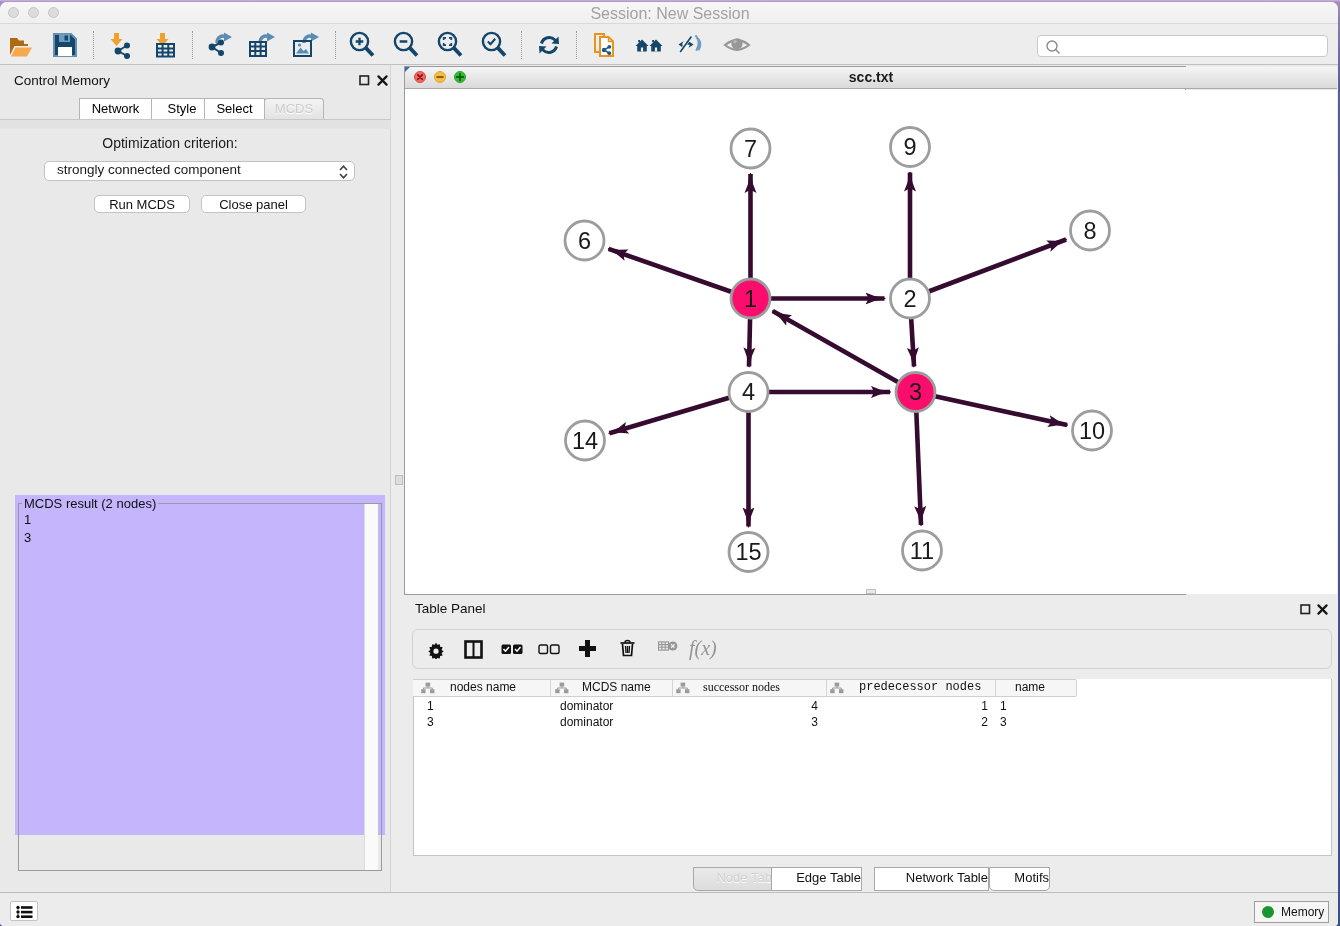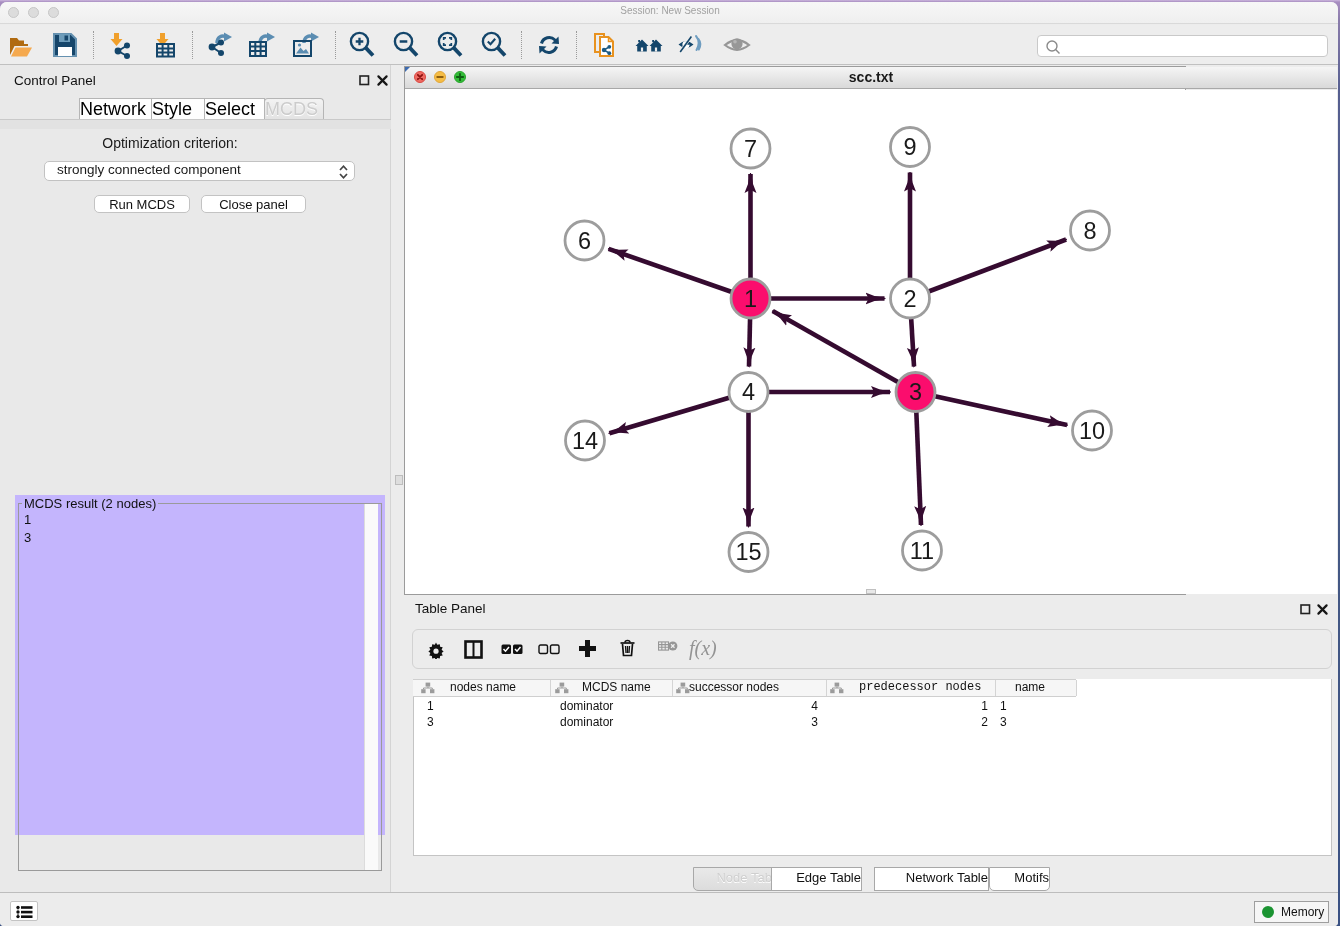--- a/index.html
+++ b/index.html
@@ -6,35 +6,35 @@
   html,body { width:1340px; height:926px; overflow:hidden; }
   body { background:linear-gradient(180deg,#cdb7de 0,#a88ec1 2px,#8a7cab 20px,#565f90 90px,#475a85 50%,#3a5183 100%); font-family:"Liberation Sans", sans-serif; }
   #window { position:absolute; left:0; top:2px; width:1338px; height:924px;
     background:#ececec; border-radius:7px 7px 4px 4px; overflow:hidden; }
   
   #titlebar { position:absolute; left:0; top:0; width:1340px; height:22px;
     background:linear-gradient(#f7f7f7,#efefef); border-bottom:1px solid #d9d9d9; }
   .tdot { position:absolute; top:5px; width:11px; height:11px; border-radius:50%;
     background:#dcdcdc; border:1px solid #c6c6c6; }
   #wtitle { position:absolute; top:3px; left:0; width:1340px; text-align:center;
-    font-size:10px; color:#a2a2a2; }
+    font-size:16px; color:#a2a2a2; }
   
   #toolbar { position:absolute; left:0; top:23px; width:1340px; height:40px;
     background:#ededed; border-bottom:1px solid #c0c0c0; }
   .tsep { position:absolute; top:6px; height:28px; width:0;
     border-left:1px dotted #9a9a9a; }
   .ticon { position:absolute; top:6px; width:28px; height:28px; }
   #searchbox { position:absolute; left:1037px; top:10px; width:291px; height:22px;
     background:#fff; border:1px solid #c9c9c9; border-radius:4px; }
   
   #cpanel { position:absolute; left:0; top:63px; width:391px; height:827px;
     background:#e9e9e9; border-right:1px solid #d4d4d4; }
   .phead { font-size:13.5px; color:#111; }
   .tab { position:absolute; top:33px; height:22px; background:#fefefe;
-    border:1px solid #b5b5b5; font-size:18px; color:#000; 
+    border:1px solid #b5b5b5; font-size:13px; color:#000; text-align:center;
     line-height:20px; }
   #resultbox { position:absolute; left:15px; top:430px; width:370px; height:340px;
     background:#c4b5fd; }
   
   #netframe { position:absolute; left:404px; top:64px; width:782px; height:529px;
     border:1px solid #9b9b9b; background:#fff; }
   #nettitle { position:absolute; left:0; top:0; width:932px; height:22px;
     background:linear-gradient(#f5f5f5,#d9d9d9); border-bottom:1px solid #a8a8a8; }
   .light { position:absolute; top:3.5px; width:12px; height:12px; border-radius:50%; }
   
@@ -194,21 +194,21 @@
     <div class="tsep" style="left:576px;"></div>
     <div id="searchbox">
       <svg width="18" height="18" style="position:absolute;left:6px;top:2px" viewBox="0 0 18 18">
         <circle cx="8" cy="8" r="5" fill="none" stroke="#8a8a8a" stroke-width="1.4"></circle>
         <line x1="11.6" y1="11.6" x2="15.5" y2="15.5" stroke="#8a8a8a" stroke-width="1.4"></line>
       </svg>
     </div>
   </div>
 
   <div id="cpanel">
-    <div class="phead" style="position:absolute;left:14px;top:8px;">Control Panel</div>
+    <div class="phead" style="position:absolute;left:14px;top:8px;">Control Memory</div>
     <svg style="position:absolute;left:359px;top:10px;" width="11" height="11" viewBox="0 0 11 11">
       <rect x="1" y="1" width="8.5" height="8.5" fill="none" stroke="#222" stroke-width="1.6"></rect>
     </svg>
     <svg style="position:absolute;left:376px;top:9px;" width="13" height="13" viewBox="0 0 13 13">
       <path d="M2.4 2.4 L10.6 10.6 M10.6 2.4 L2.4 10.6" stroke="#161616" stroke-width="2.2" stroke-linecap="round"></path>
     </svg>
 
     <div class="tab" style="left:79px; width:73px;">Network</div>
     <div class="tab" style="left:151px; width:62px;">Style</div>
     <div class="tab" style="left:204px; width:61px;">Select</div>
@@ -392,21 +392,21 @@
       <svg class="treeic" style="left:426px;" width="14" height="12" viewBox="0 0 14 12">
           <g fill="#9b9b9b">
             <rect x="4.6" y="0.6" width="4.6" height="4"></rect>
             <rect x="0.2" y="7.2" width="4.4" height="4"></rect>
             <rect x="9" y="7.2" width="4.4" height="4"></rect>
             <path d="M7 4.6 V6 M2.5 7.2 V6 H11.3 V7.2" stroke="#9b9b9b" fill="none" stroke-width="1"></path>
           </g>
         </svg>
       <div style="position:absolute;left:46px;top:80.5px;">nodes name</div>
       <div style="position:absolute;left:178px;top:80.5px;">MCDS name</div>
-      <div style="position:absolute;left:285px;top:80.5px;">successor nodes</div>
+      <div style="position:absolute;left:299px;top:80.5px;font-family:Liberation Serif, serif;">successor nodes</div>
       <div style="position:absolute;left:455px;top:80.5px;font-family:Liberation Mono, monospace;">predecessor nodes</div>
       <div style="position:absolute;left:611px;top:80.5px;">name</div>
     </div>
     <div id="rows" style="font-size:12px;color:#111;">
       <div style="position:absolute;left:23px;top:100px;">1</div>
       <div style="position:absolute;left:156px;top:100px;">dominator</div>
       <div style="position:absolute;left:364px;top:100px;width:50px;text-align:right;">4</div>
       <div style="position:absolute;left:534px;top:100px;width:50px;text-align:right;">1</div>
       <div style="position:absolute;left:596px;top:100px;">1</div>
       <div style="position:absolute;left:23px;top:116px;">3</div>

